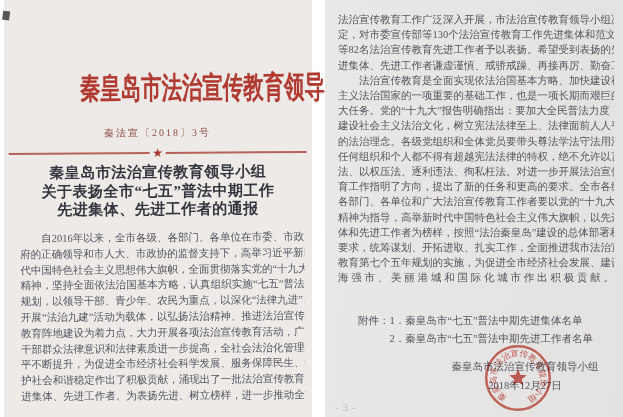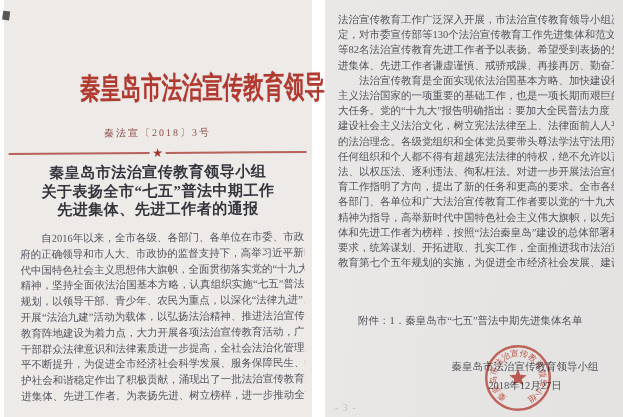--- a/index.html
+++ b/index.html
@@ -131,25 +131,27 @@
         <div class="t-line">建设社会主义法治文化，树立宪法法律至上、法律面前人人平等</div>
         <div class="t-line">的法治理念。各级党组织和全体党员要带头尊法学法守法用法，</div>
         <div class="t-line">任何组织和个人都不得有超越宪法法律的特权，绝不允许以言代</div>
         <div class="t-line">法、以权压法、逐利违法、徇私枉法。对进一步开展法治宣传教</div>
         <div class="t-line">育工作指明了方向，提出了新的任务和更高的要求。全市各级、</div>
         <div class="t-line">各部门、各单位和广大法治宣传教育工作者要以党的“十九大”</div>
         <div class="t-line">精神为指导，高举新时代中国特色社会主义伟大旗帜，以先进集</div>
         <div class="t-line">体和先进工作者为榜样，按照“法治秦皇岛”建设的总体部署和</div>
         <div class="t-line">要求，统筹谋划、开拓进取、扎实工作，全面推进我市法治宣传</div>
         <div class="t-line">教育第七个五年规划的实施，为促进全市经济社会发展、建设沿</div>
+        <div class="t-line">海强市、美丽港城和国际化城市作出积极贡献。</div>
       </div>
   </div>
 
   <div class="attachments">
       <div class="t-line">附件：1．秦皇岛市“七五”普法中期先进集体名单</div>
+      <div class="t-line">　　　2．秦皇岛市“七五”普法中期先进工作者名单</div>
     </div>
 
   <div class="signature">
     <div>秦皇岛市法治宣传教育领导小组</div>
     <div>2018年12月27日</div>
   </div>
 
   <svg class="seal" viewBox="0 0 80 80">
     <circle cx="40" cy="40" r="31" fill="none" stroke="#c43b30" stroke-width="2.4" opacity="0.8"></circle>
     <polygon points="40,31 37.77,36.93 31.44,37.22 36.39,41.17 34.71,47.28 40,43.8 45.29,47.28 43.61,41.17 48.56,37.22 42.23,36.93" fill="#c43b30" opacity="0.85"></polygon>

